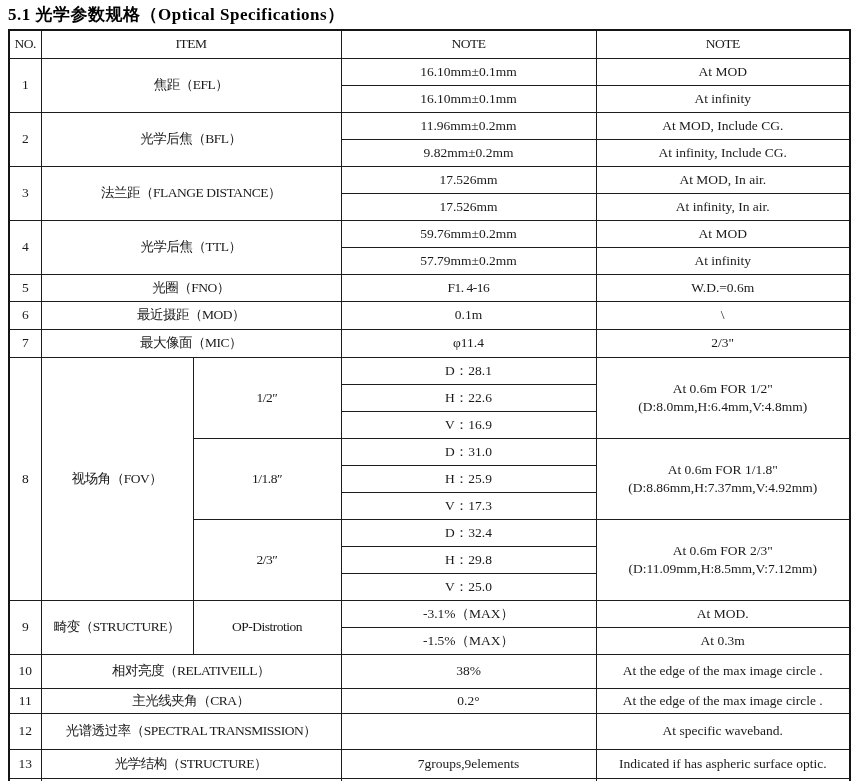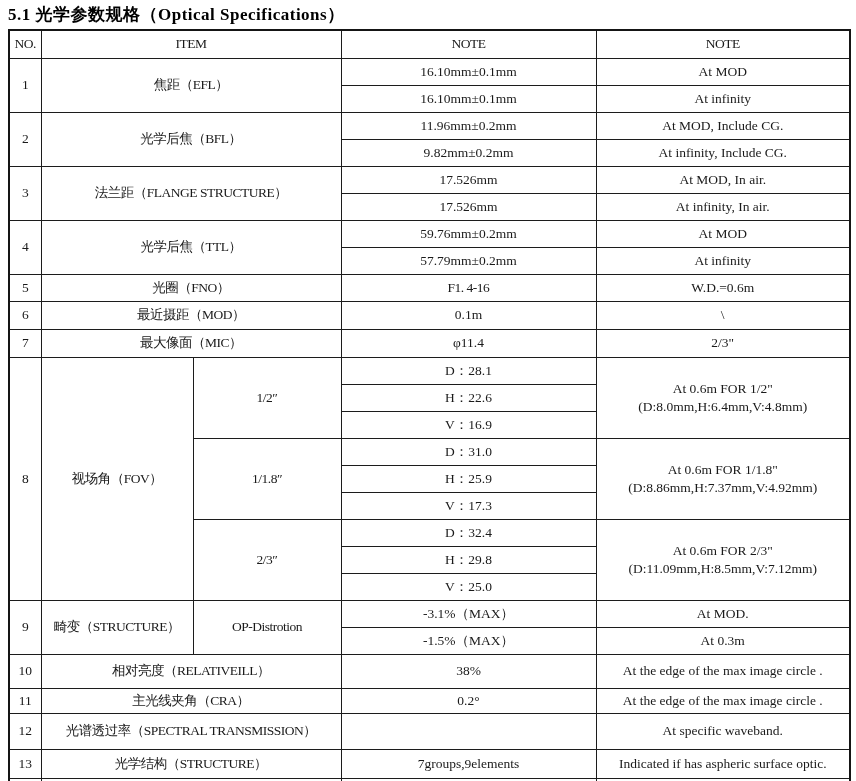--- a/index.html
+++ b/index.html
@@ -77,21 +77,21 @@
       <td>11.96mm±0.2mm</td>
       <td>At MOD, Include CG.</td>
     </tr>
     <tr class="h27">
       <td>9.82mm±0.2mm</td>
       <td>At infinity, Include CG.</td>
     </tr>
 
     <tr class="h27">
       <td rowspan="2">3</td>
-      <td rowspan="2" colspan="2" class="mono">法兰距（FLANGE STRUCTURE）</td>
+      <td rowspan="2" colspan="2" class="mono">法兰距（FLANGE DISTANCE）</td>
       <td>17.526mm</td>
       <td>At MOD, In air.</td>
     </tr>
     <tr class="h27">
       <td>17.526mm</td>
       <td>At infinity,  In air.</td>
     </tr>
 
     <tr class="h27">
       <td rowspan="2">4</td>

